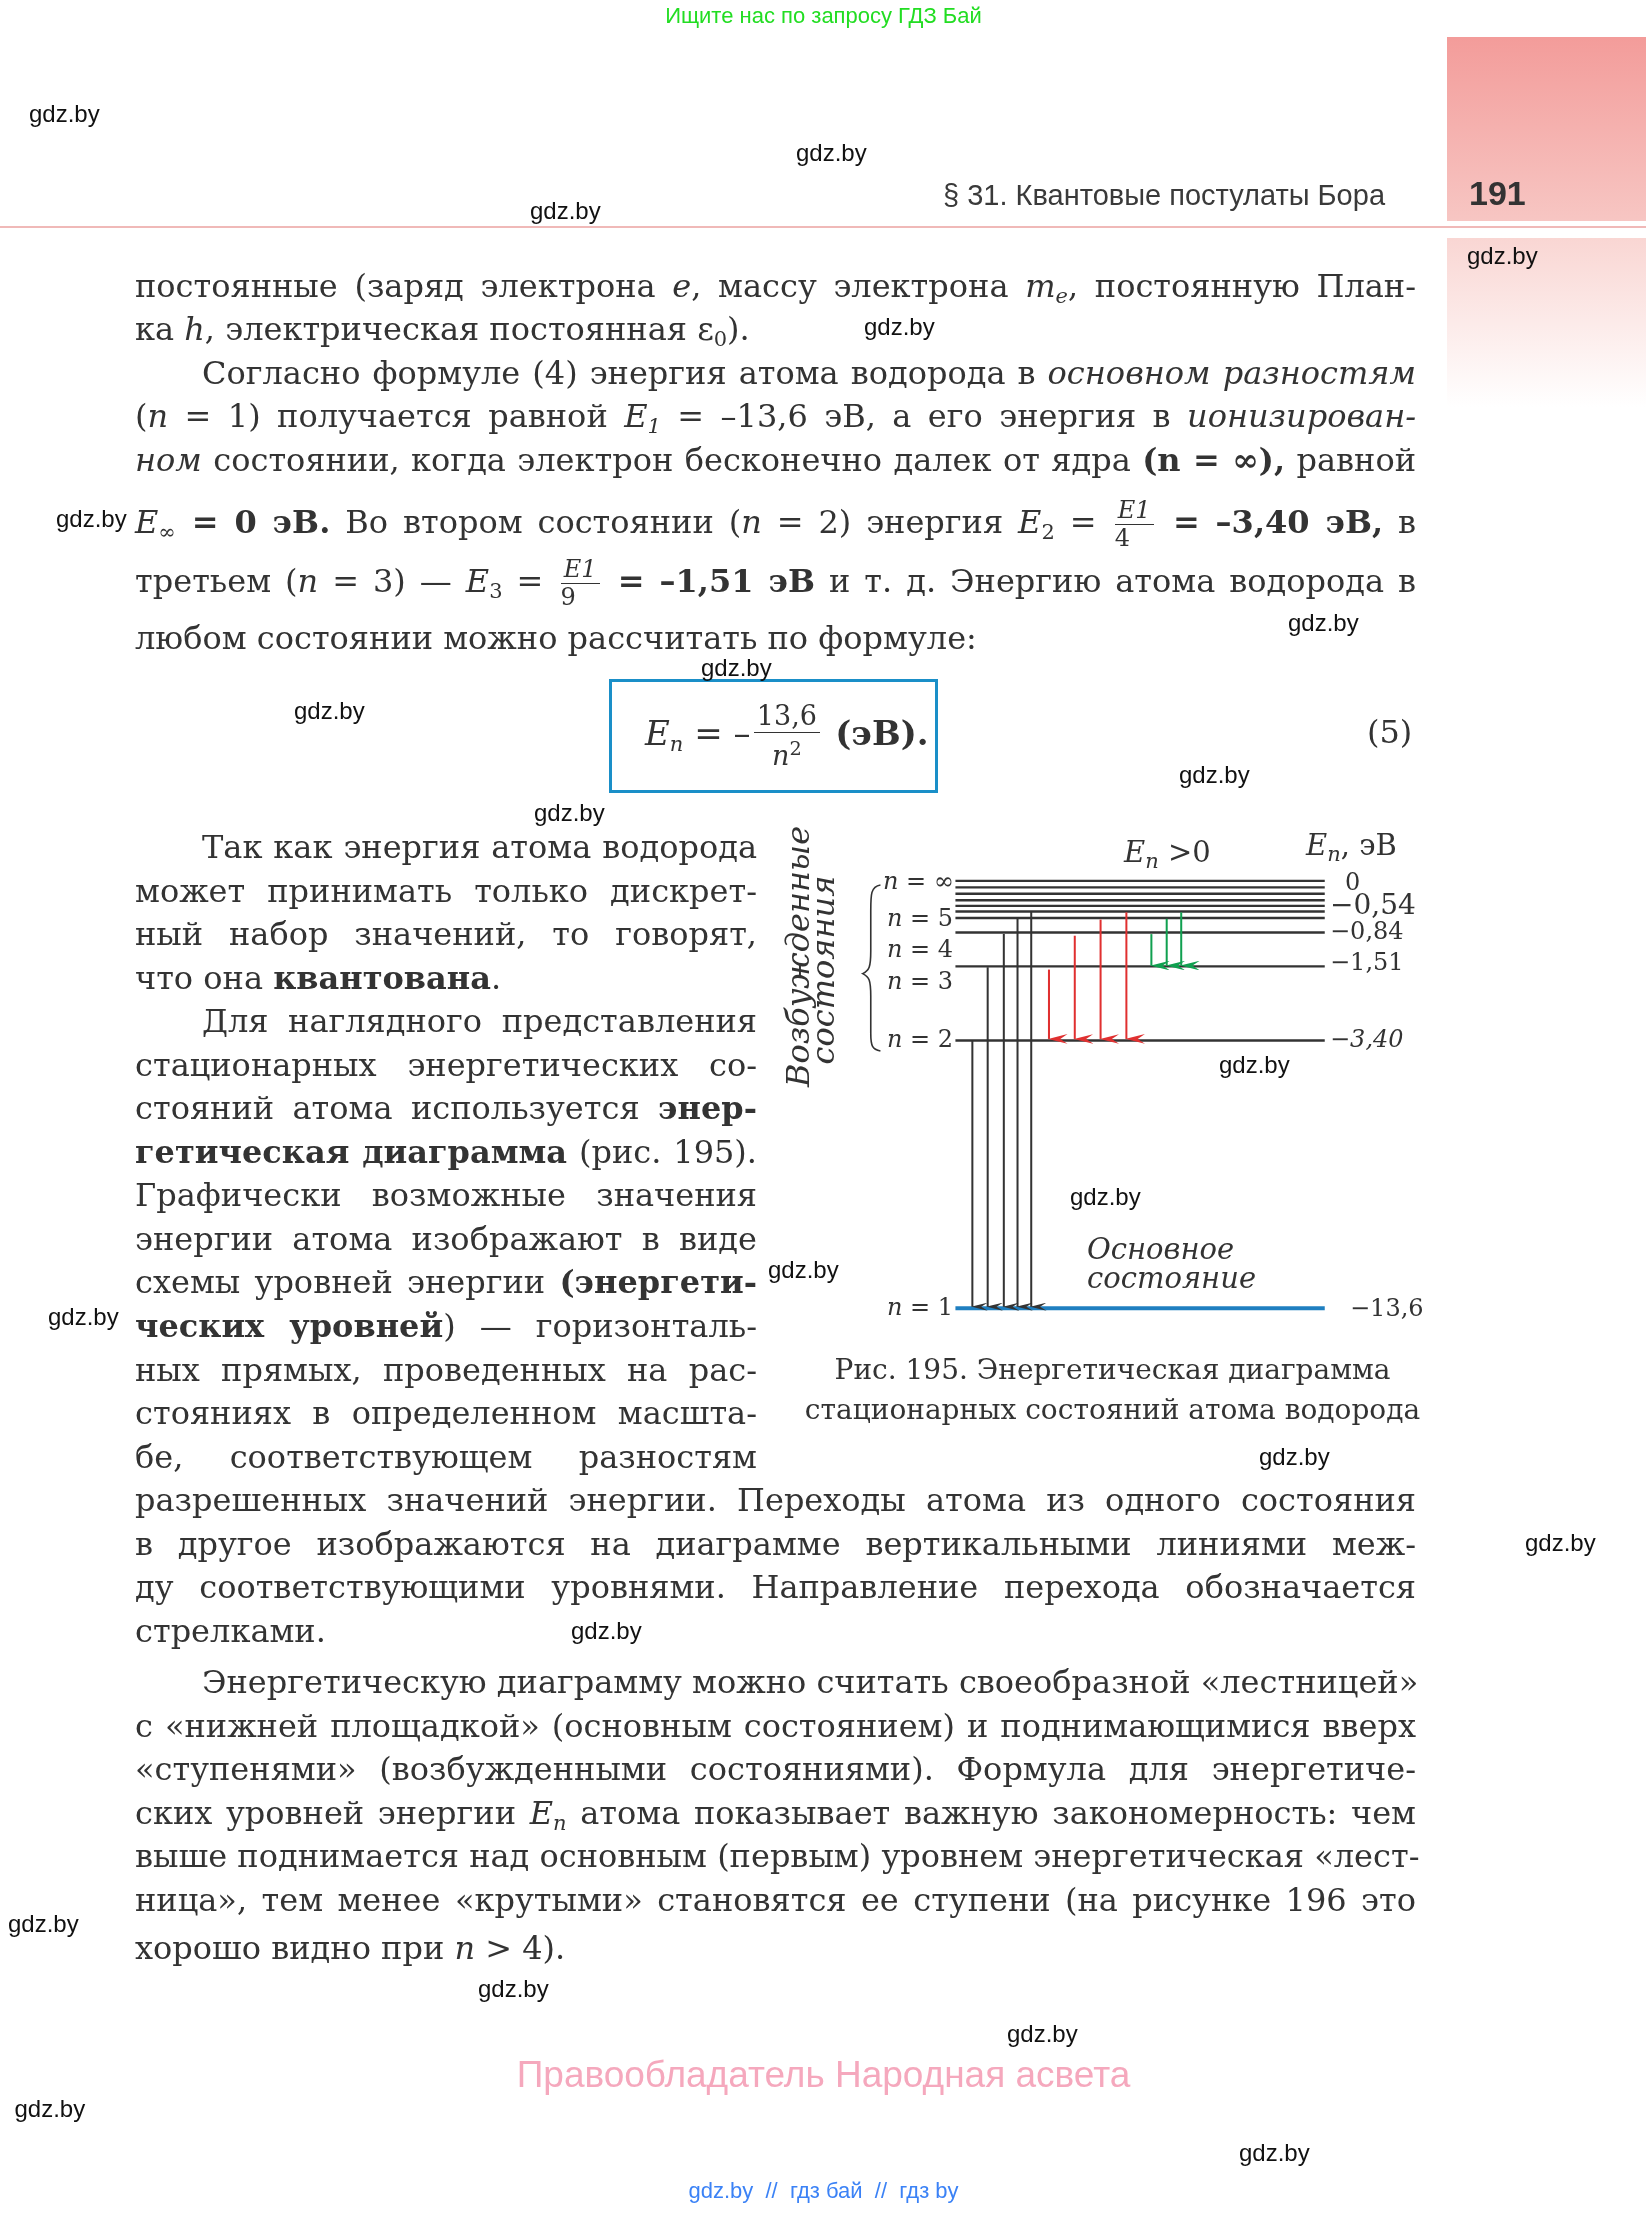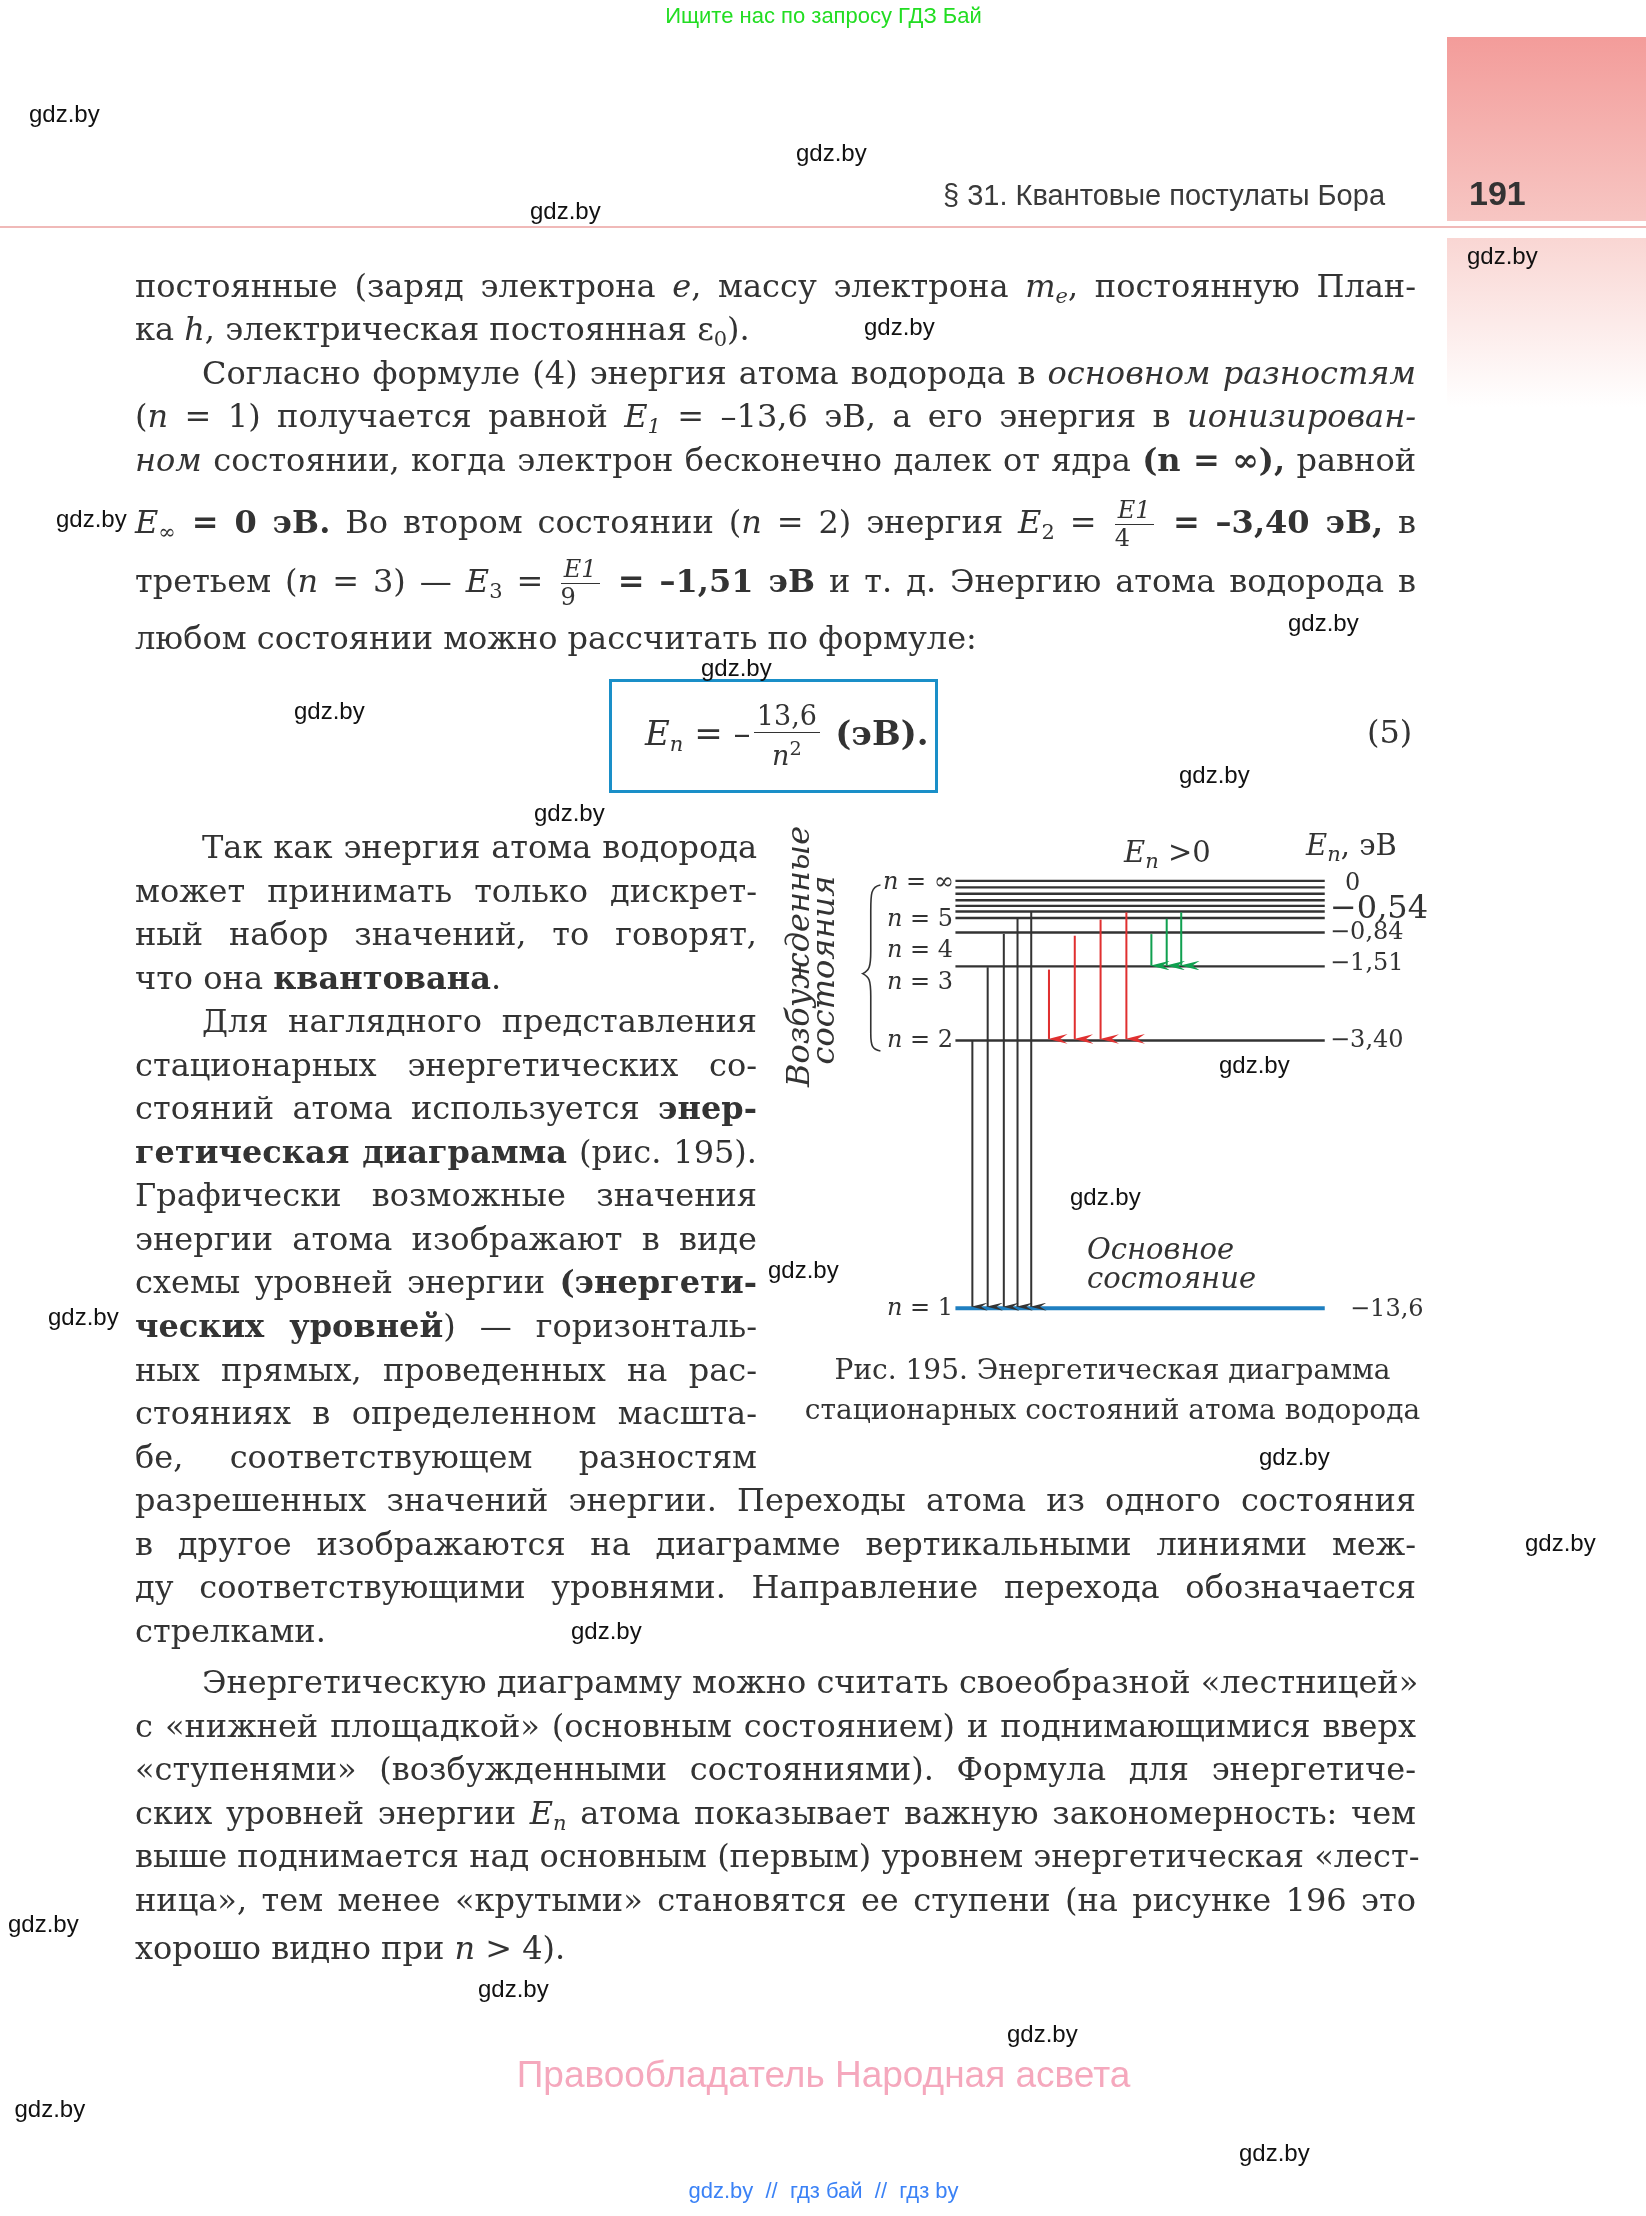--- a/index.html
+++ b/index.html
@@ -150,24 +150,24 @@
   <div class="diag-text it" style="left:-56px;top:129px;width:210px;text-align:center;font-size:32px;transform:rotate(-90deg);">состояния</div>
 
   <div class="diag-text" style="left:109px;top:45px;font-size:24px;"><i>n</i> = ∞</div>
   <div class="diag-text" style="left:113px;top:82px;font-size:24px;"><i>n</i> = 5</div>
   <div class="diag-text" style="left:113px;top:113px;font-size:24px;"><i>n</i> = 4</div>
   <div class="diag-text" style="left:113px;top:145px;font-size:24px;"><i>n</i> = 3</div>
   <div class="diag-text" style="left:113px;top:203px;font-size:24px;"><i>n</i> = 2</div>
   <div class="diag-text" style="left:113px;top:471px;font-size:24px;"><i>n</i> = 1</div>
 
   <div class="diag-text" style="left:571px;top:46px;font-size:24px;">0</div>
-  <div class="diag-text" style="left:556px;top:66px;font-size:32px;">−0,54</div>
+  <div class="diag-text" style="left:556px;top:66px;font-size:28px;">−0,54</div>
   <div class="diag-text" style="left:556px;top:95px;font-size:24px;">−0,84</div>
   <div class="diag-text" style="left:556px;top:126px;font-size:24px;">−1,51</div>
-  <div class="diag-text" style="left:556px;top:203px;font-size:24px;">−3,40</div>
+  <div class="diag-text" style="left:556px;top:203px;font-size:24px;font-style:italic;">−3,40</div>
   <div class="diag-text" style="left:576px;top:472px;font-size:24px;">−13,6</div>
 
   <div class="diag-text" style="left:350px;top:13px;font-size:29px;"><i>E</i><sub class="it">n</sub><span> &gt;0</span></div>
   <div class="diag-text" style="left:532px;top:6.4px;font-size:29px;"><i>E</i><sub class="it">n</sub><span>, эВ</span></div>
   <div class="diag-text it" style="left:313px;top:413px;font-size:29px;line-height:29px;"><span>Основное</span><br><span>состояние</span></div>
 </div>
 
 <div class="caption" style="top:1350px"><span>Рис. 195. Энергетическая диаграмма</span><br><span>стационарных состояний атома водорода</span></div>
 
 <div class="wm" style="left:29px;top:100px">gdz.by</div>

